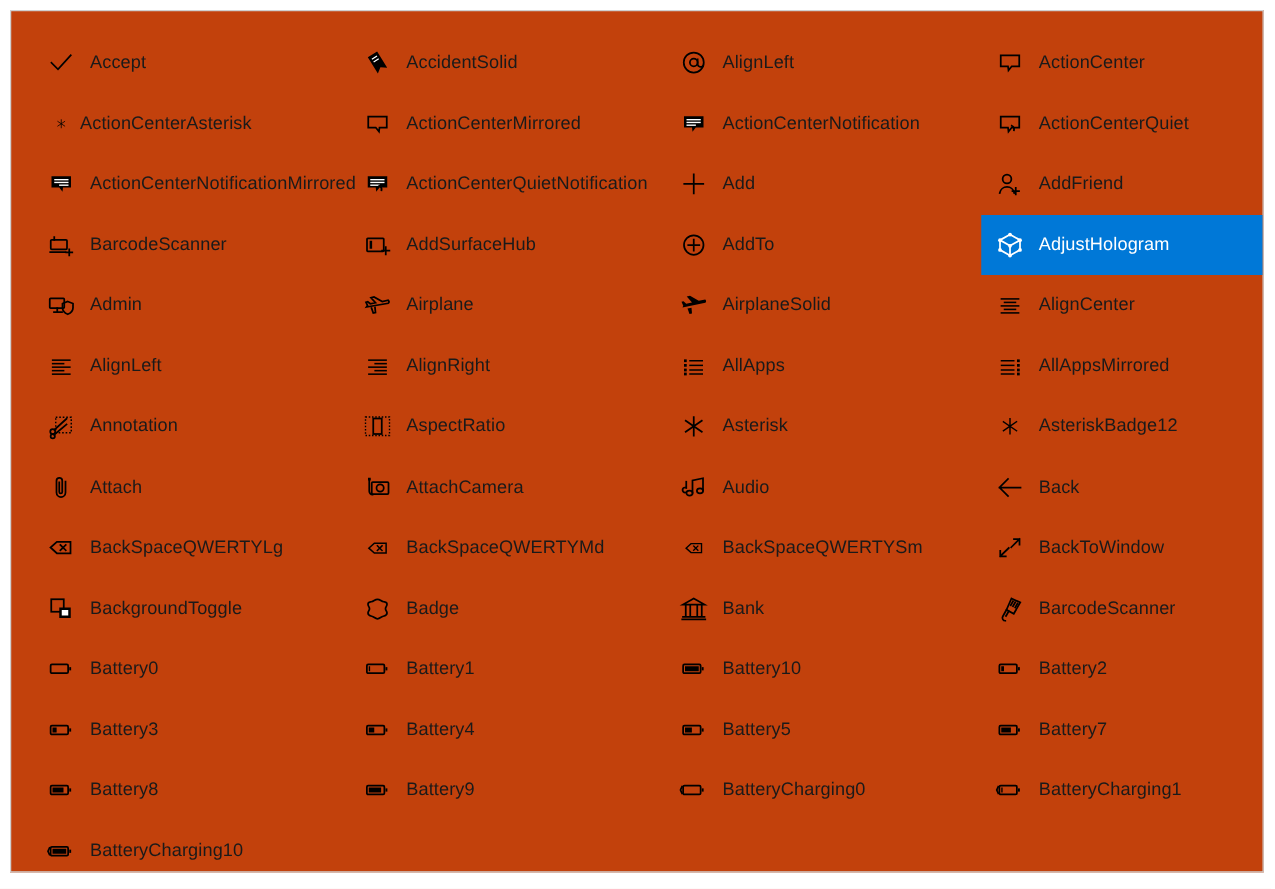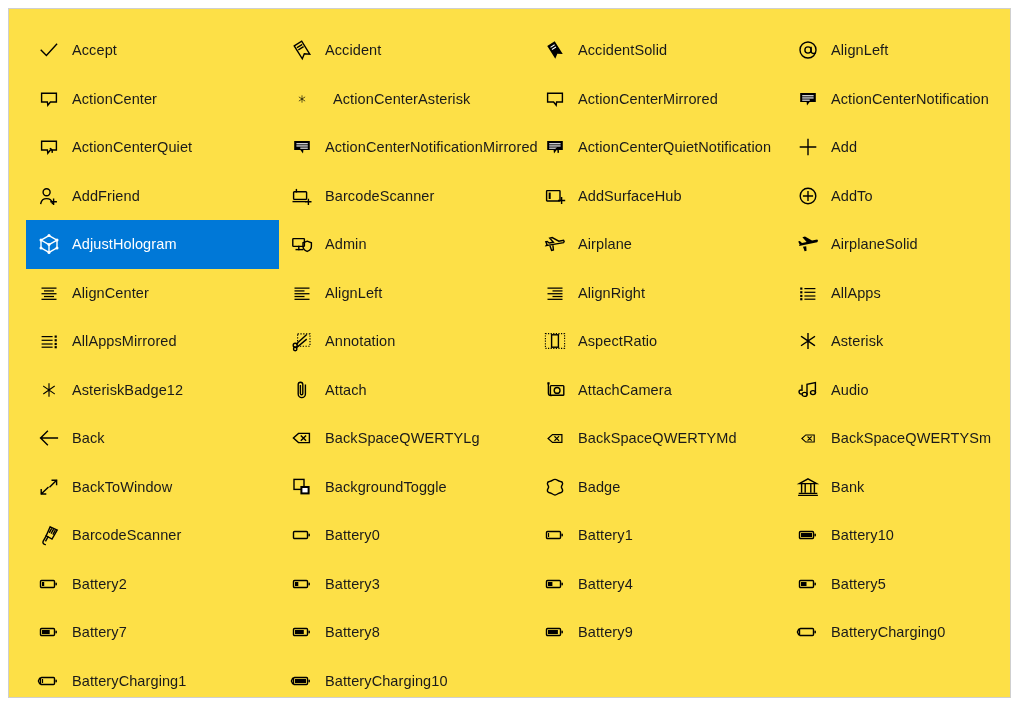--- a/index.html
+++ b/index.html
@@ -9,21 +9,21 @@
     font-family: "Liberation Sans", sans-serif;
     overflow: hidden;
   }
   #page { position: relative; width: 1020px; height: 711px; background: #ffffff; }
 
   #icon-panel {
     position: absolute;
     left: 8px; top: 8px;
     width: 1003px; height: 690px;
     border: 1px solid #cfcfcf;
-    background: #fde047;
+    background: #c2410c;
     overflow: hidden;
   }
 
   #icon-grid {
     position: absolute;
     left: 0; top: 0;
     width: 1001px;
     display: grid;
     grid-template-columns: repeat(4, 253px);
     grid-auto-rows: 48.5px;
@@ -56,46 +56,35 @@
   .icon-label {
     margin-left: 8px;
     font-size: 14.5px;
     color: #1a1a1a;
     white-space: nowrap;
     letter-spacing: 0.1px;
   }
   .selected .icon-label { color: #ffffff; }
 
   
-  .icon-cell.tiny .icon-label { margin-left: 16px; }
+  .icon-cell.tiny .icon-label { margin-left: 0; }
 </style>
 </head>
 <body>
 
 <div id="page">
   <div id="icon-panel">
     <div id="icon-grid">
         <div class="icon-cell">
           <span class="glyph-box">
             <svg width="22" height="22" viewBox="0 0 22 22">
               <path d="M3.2 11.2 L8.4 16.4 L18.6 5.2" stroke="currentColor" fill="none" stroke-width="1.4" stroke-linecap="square" stroke-linejoin="miter"></path>
             </svg>
           </span>
           <span class="icon-label">Accept</span>
-        </div>
-        <div class="icon-cell">
-          <span class="glyph-box">
-            <svg width="22" height="22" viewBox="0 0 22 22">
-              <g transform="rotate(-32 11 11)">
-                <path d="M6.6 3.4 H15.4 L15.4 18.6 L11 15.4 L6.6 18.6 Z" stroke="currentColor" fill="none" stroke-width="1.4" stroke-linecap="square" stroke-linejoin="miter"></path>
-                <path d="M8.6 6.4 H13.4 M8.6 9.0 H13.4" stroke="currentColor" fill="none" stroke-width="1.4" stroke-linecap="square" stroke-linejoin="miter"></path>
-              </g>
-            </svg>
-          </span>
-          <span class="icon-label">Accident</span>
         </div>
         <div class="icon-cell">
           <span class="glyph-box">
             <svg width="22" height="22" viewBox="0 0 22 22">
               <g transform="rotate(-32 11 11)">
                 <path d="M6.6 3.4 H15.4 L15.4 18.6 L11 15.4 L6.6 18.6 Z" fill="currentColor" stroke="none"></path>
                 <path d="M8.6 6.4 H13.4 M8.6 9.0 H13.4" stroke="#fff" stroke-width="1.1"></path>
               </g>
             </svg>
           </span>

